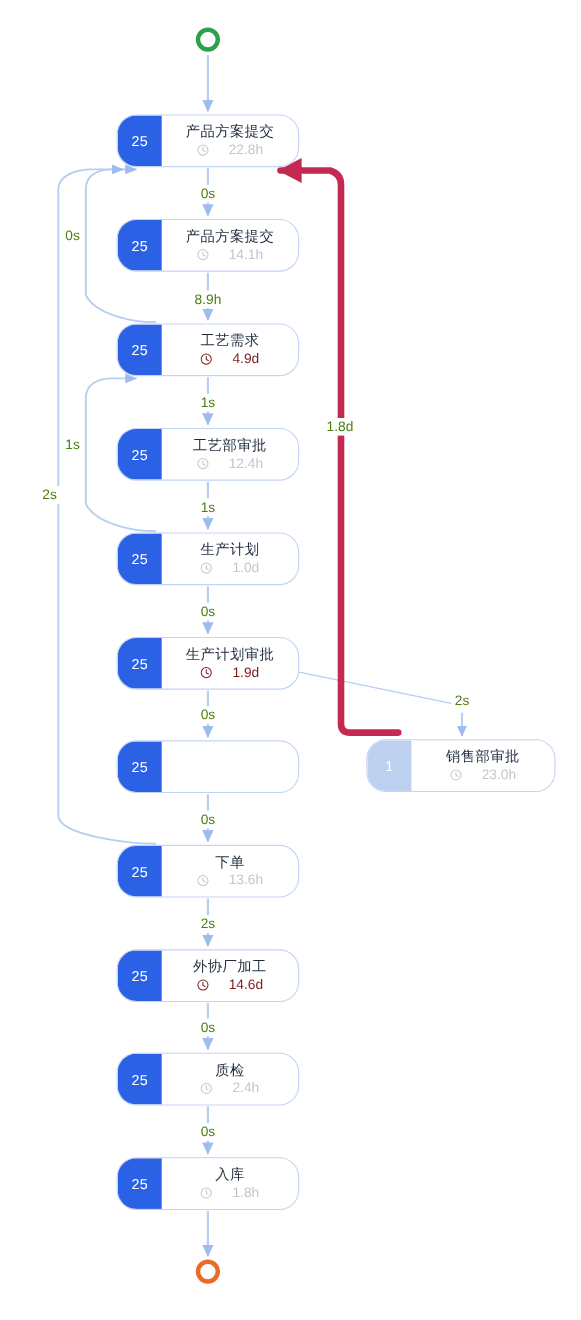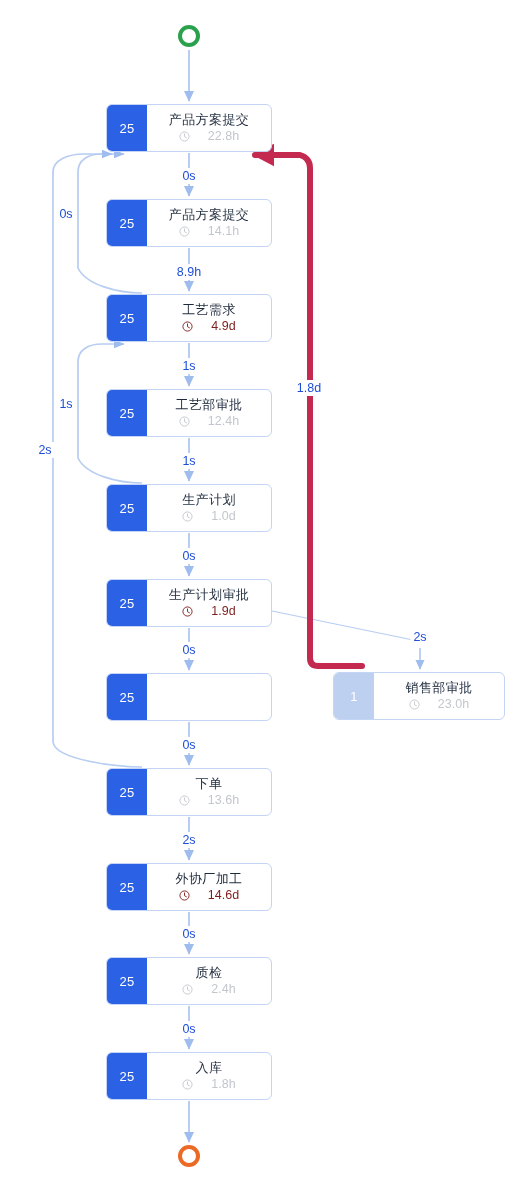--- a/index.html
+++ b/index.html
@@ -29,21 +29,21 @@
   }
 
   
   .node {
     position: absolute;
     display: flex;
     align-items: stretch;
     height: 48px;
     box-sizing: border-box;
     border: 1px solid #c3d4f5;
-    border-radius: 6px;
+    border-radius: 18px;
     background: #ffffff;
     overflow: hidden;
     box-shadow: 0 0 0 0 rgba(0,0,0,0);
   }
   .node .badge {
     width: 40px;
     flex: 0 0 40px;
     background: #2b61e4;
     color: #ffffff;
     display: flex;
@@ -97,21 +97,21 @@
     border-radius: 50%;
     border: 4px solid #2ba14d;
     background: #ffffff;
   }
   .terminator.end { border-color: #ea6a26; }
 
   
   .elabel {
     position: absolute;
     font-size: 12.5px;
-    color: #1d4ed8;
+    color: #4d7c0f;
     background: #ffffff;
     padding: 1px 3px;
     white-space: nowrap;
     transform: translate(-50%, -50%);
   }
 </style>
 </head>
 <body>
 
 <div id="canvas">

